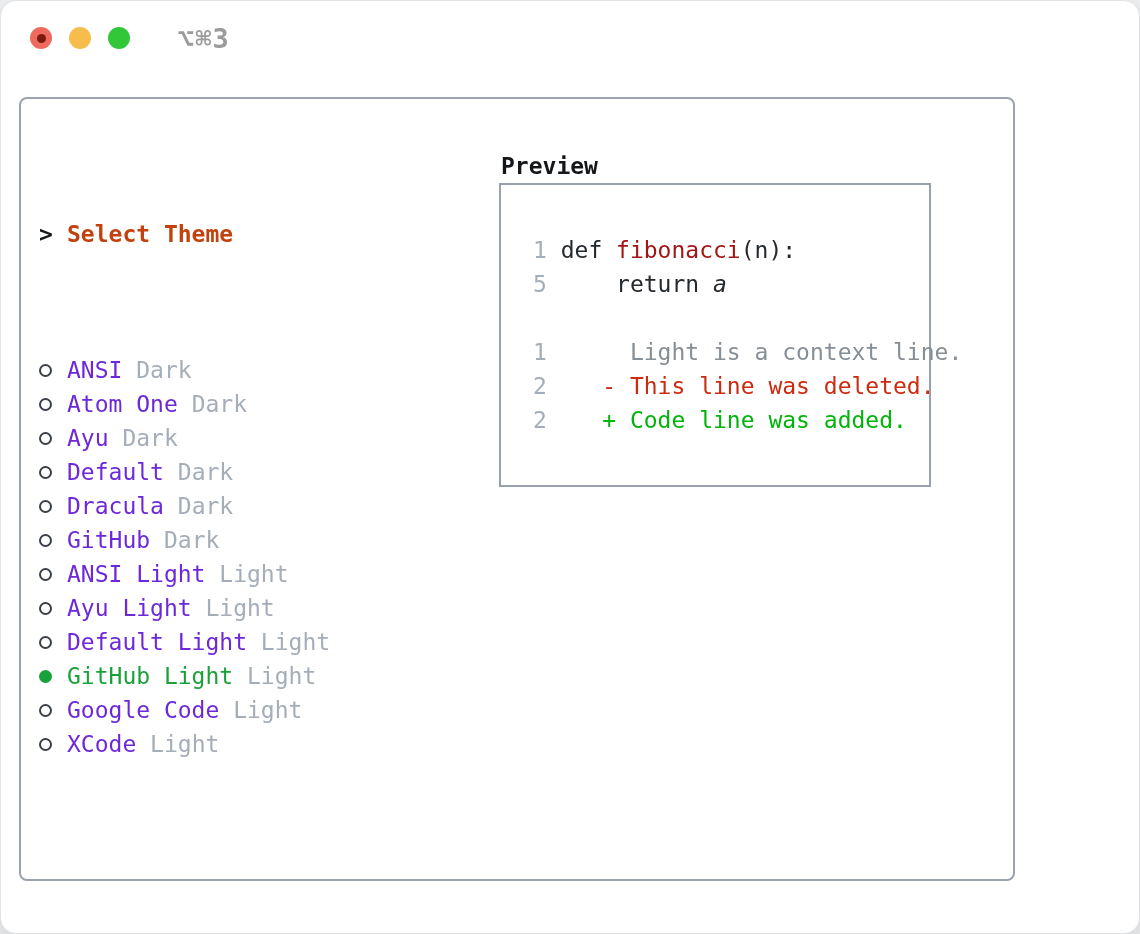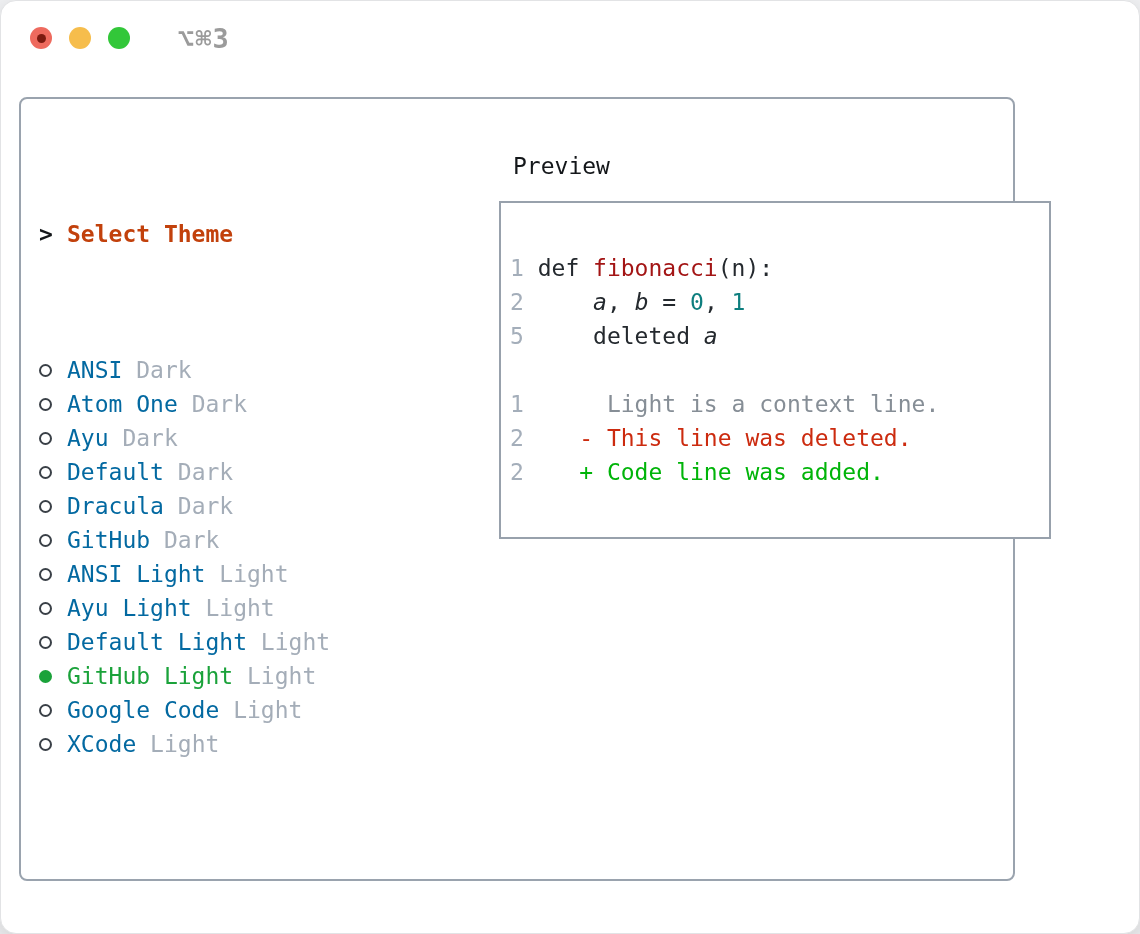--- a/index.html
+++ b/index.html
@@ -22,27 +22,27 @@
   .panel{position:absolute;left:18px;top:96px;width:996px;height:784px;border:2px solid var(--panel-border);border-radius:8px;background:#fff;padding:50px 0 0 18px;display:flex;}
   .col-left{flex:0 0 460px;font-size:23px;line-height:34px;white-space:pre;}
   .col-right{flex:1;font-size:23px;line-height:34px;}
 
   .row{display:flex;align-items:center;height:34px;}
   .marker{flex:0 0 28px;display:flex;align-items:center;}
   .radio{width:13px;height:13px;border:2px solid #3a4047;border-radius:50%;display:inline-block;}
   .radio.on{background:var(--accent-green);border-color:var(--accent-green);}
   .prompt{flex:0 0 28px;color:#14171a;font-weight:bold;}
   .hdr{color:#c2410c;font-weight:bold;}
-  .item-name{color:#0369a1;}
+  .item-name{color:#6d28d9;}
   .item-name.selected{color:var(--accent-green);text-align:center;}
   .item-tag{color:var(--muted);}
 
   
-  .preview-title{font-weight:normal;color:#14171a;height:34px;line-height:34px;margin-left:14px;}
-  .preview-box{margin-top:18px;width:552px;border:2px solid var(--box-border);background:#fff;padding:48px 0 48px 9px;}
+  .preview-title{font-weight:bold;color:#14171a;height:34px;line-height:34px;margin-left:2px;}
+  .preview-box{width:432px;border:2px solid var(--box-border);background:#fff;padding:48px 0 48px 32px;}
   .pline{height:34px;line-height:34px;white-space:pre;font-size:23px;}
   .lnum{display:inline-block;width:2ch;color:var(--line-num);}
   .tok-p{color:#24292e;}
   .tok-k{color:#24292e;}
   .tok-fn{color:var(--tok-func);}
   .tok-n{color:var(--tok-num);}
   .tok-b{color:var(--tok-builtin);}
   .tok-v{color:#24292e;font-style:italic;}
   .tok-c{color:var(--tok-context);}
   .tok-d{color:var(--tok-deleted);}
@@ -80,22 +80,21 @@
 
       
 
       
     </div>
 
     <div class="col-right">
       <div class="preview-title">Preview</div>
       <div class="preview-box" id="preview-box">
           <div class="pline"><span class="lnum">1</span><span class="tok-k">def </span><span class="tok-fn">fibonacci</span><span class="tok-p">(n):</span></div>
-          <div class="pline"><span class="lnum">2</span><span class="tok-p">    </span><span class="tok-v">a</span><span class="tok-p">, </span><span class="tok-v">b</span><span class="tok-p"> = </span><span class="tok-n">0</span><span class="tok-p">, </span><span class="tok-n">1</span></div>
-          <div class="pline"><span class="lnum">5</span><span class="tok-p">    deleted </span><span class="tok-v">a</span></div>
+          <div class="pline"><span class="lnum">5</span><span class="tok-p">    return </span><span class="tok-v">a</span></div>
           <div class="pline"><span class="lnum"></span></div>
           <div class="pline"><span class="lnum">1</span><span class="tok-c">     Light is a context line.</span></div>
           <div class="pline"><span class="lnum">2</span><span class="tok-d">   - This line was deleted.</span></div>
           <div class="pline"><span class="lnum">2</span><span class="tok-a">   + Code line was added.</span></div>
         </div>
     </div>
 
   </div>
 </div>
 

